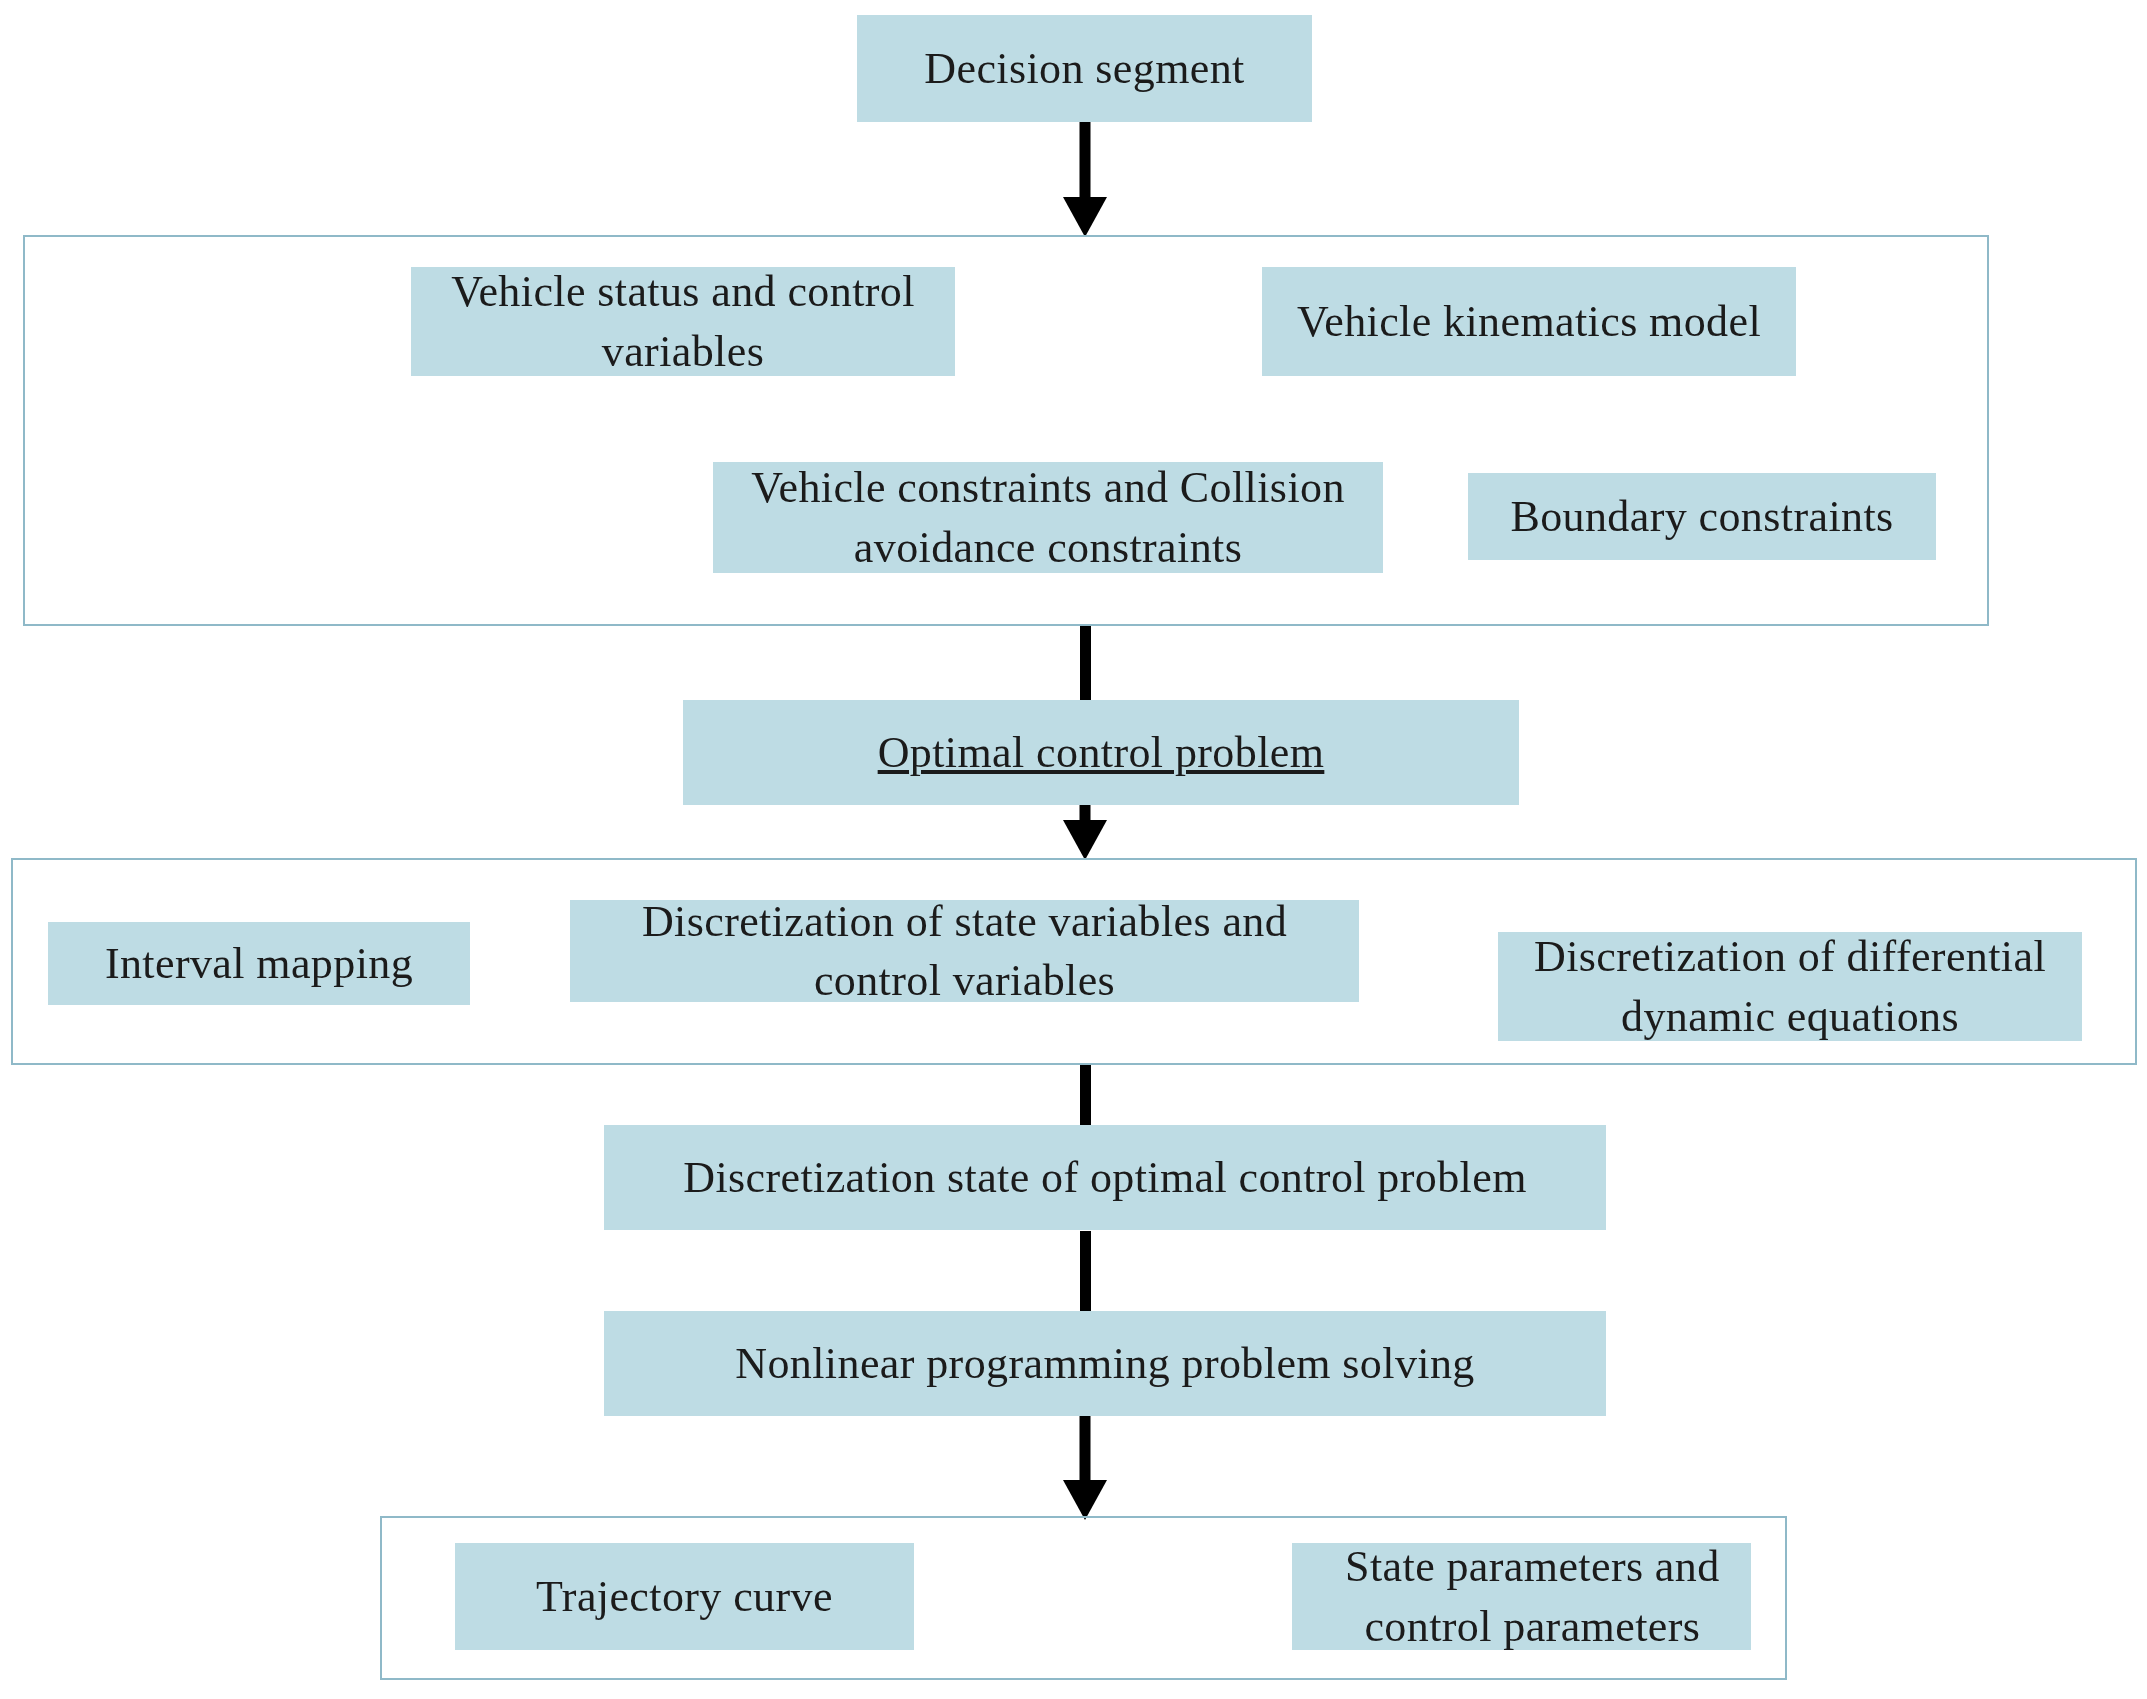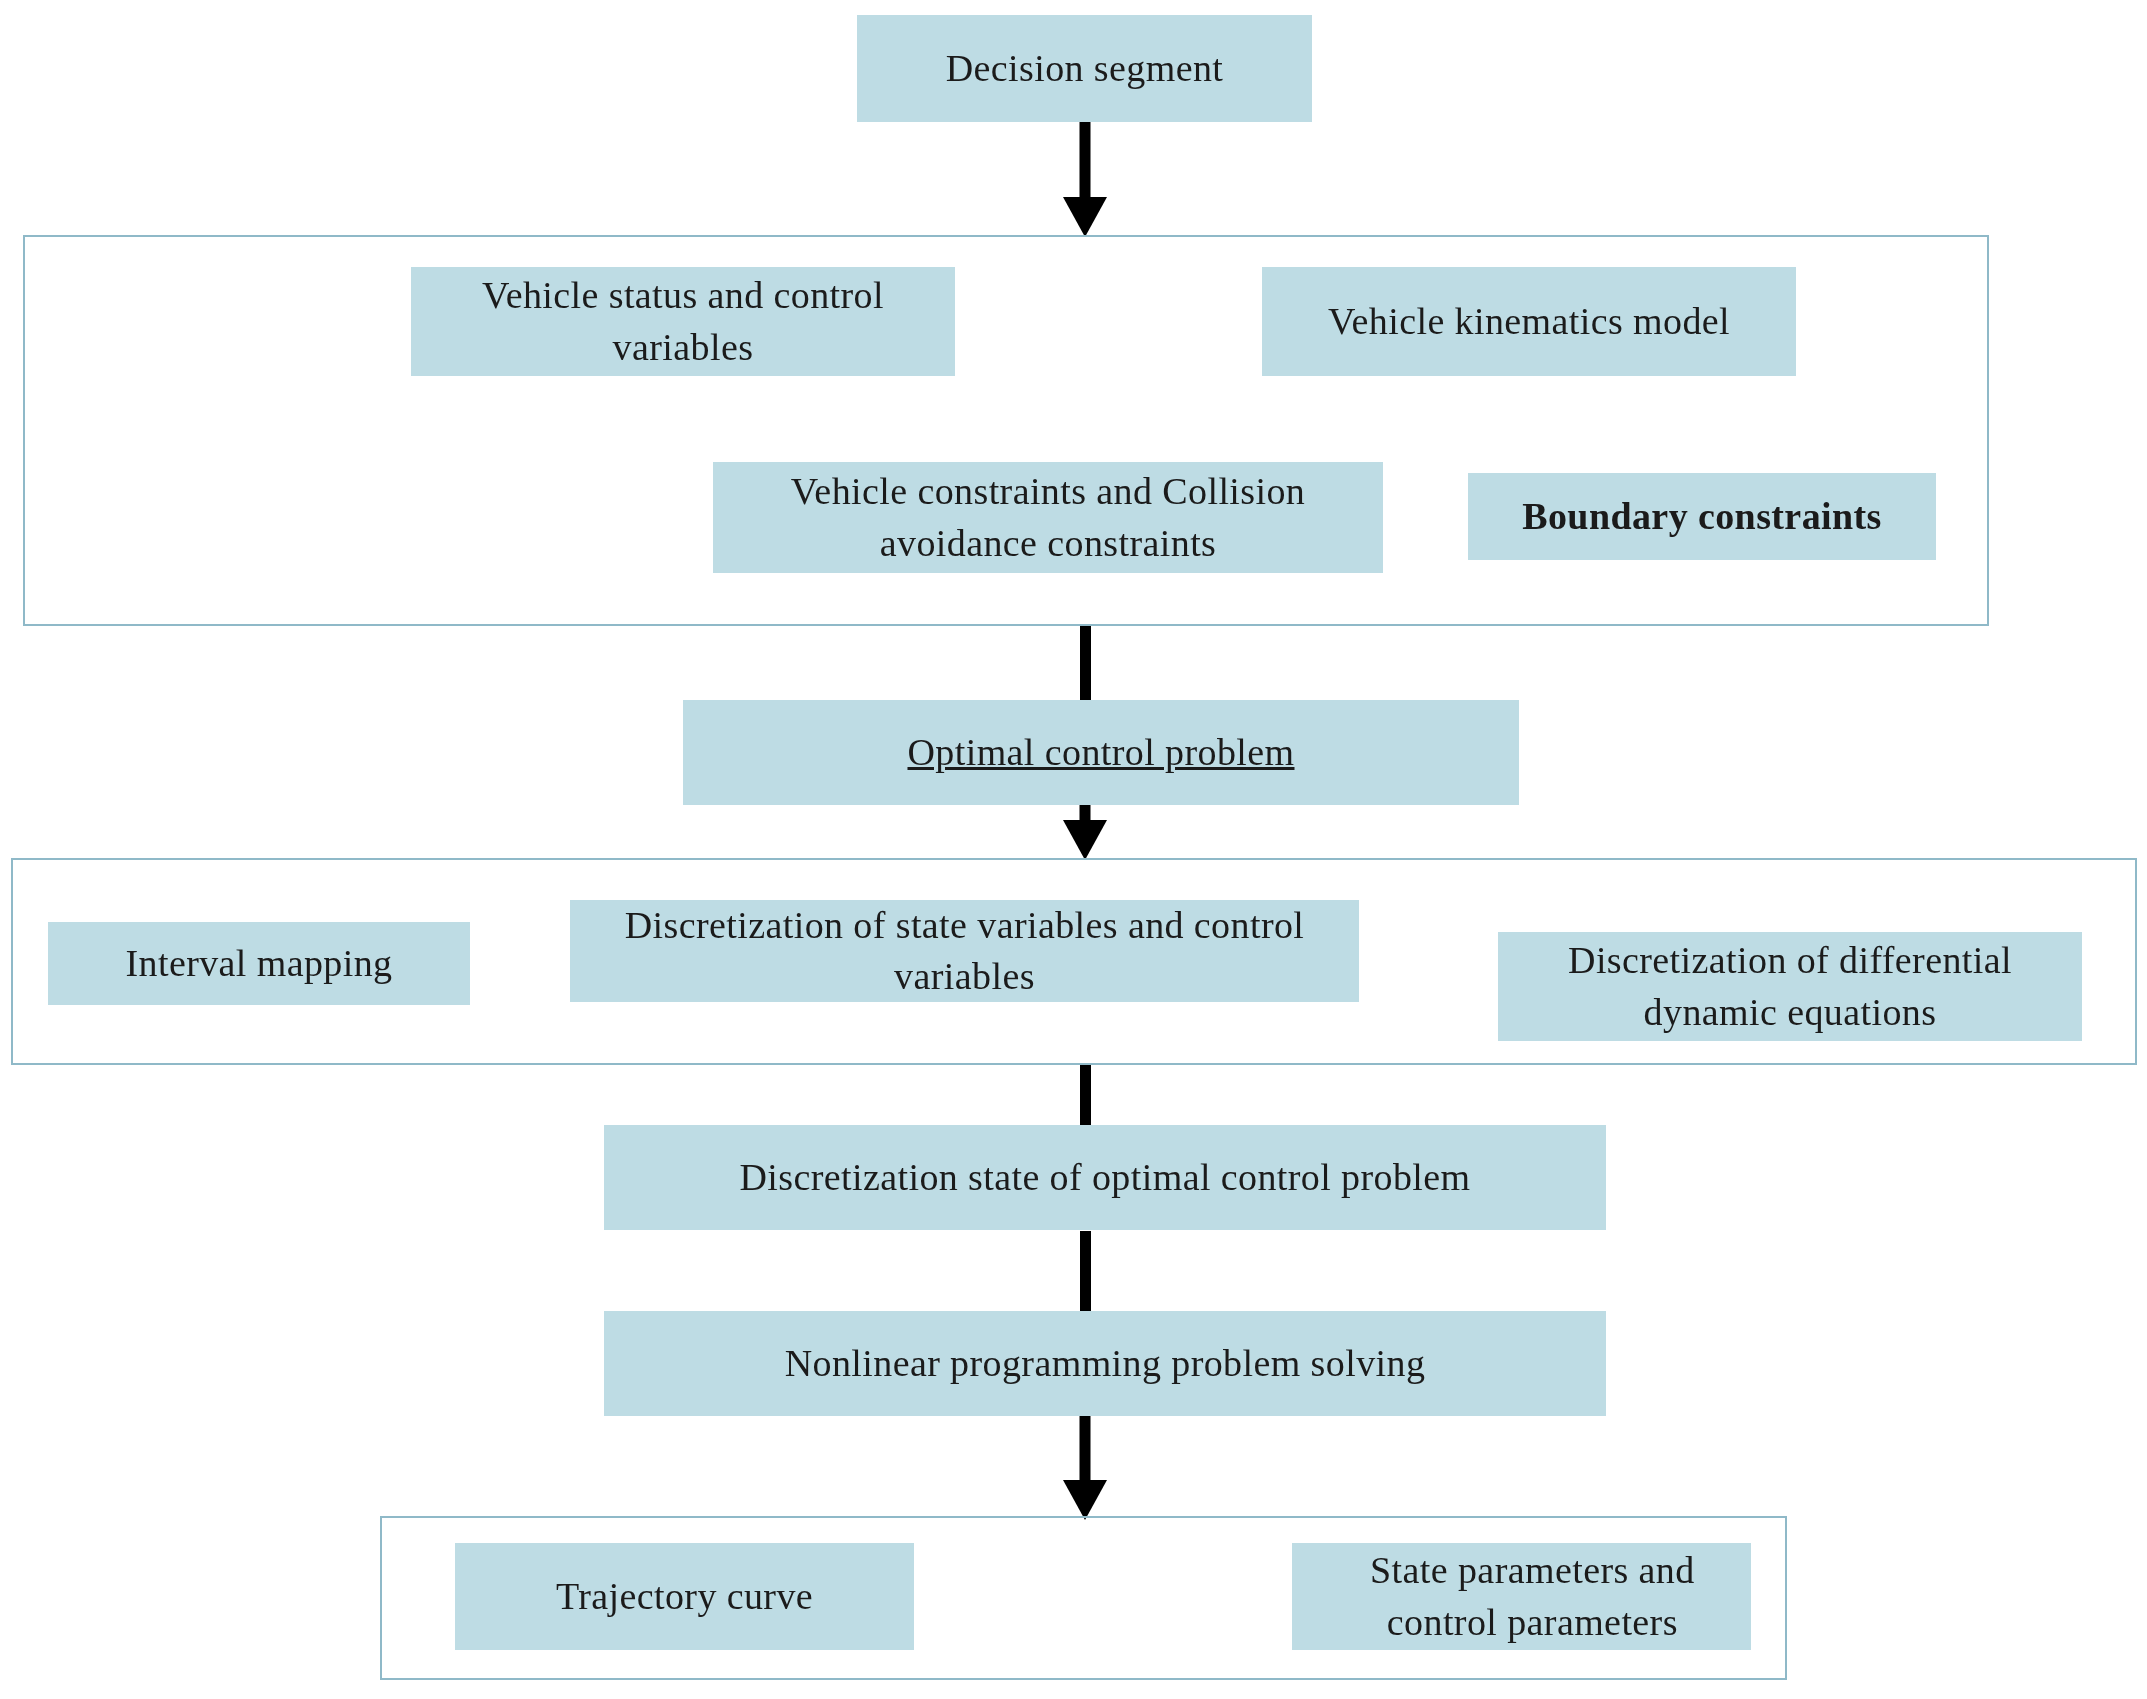--- a/index.html
+++ b/index.html
@@ -21,21 +21,21 @@
   
   .node {
     position: absolute;
     box-sizing: border-box;
     background: #bedce4;
     display: flex;
     align-items: center;
     justify-content: center;
     text-align: center;
     line-height: 1.35;
-    font-size: 38px;
+    font-size: 44px;
     letter-spacing: 0.4px;
     padding: 3.3px 8.3px;
     color: #1b1b1b;
   }
   .node .txt { display: block; width: 100%; }
   
   .group {
     position: absolute;
     box-sizing: border-box;
     border: 2.5px solid #8fb9c8;
@@ -92,21 +92,21 @@
 
   <div class="node" style="left:1262px; top:267px; width:534px; height:109px;">
     <span class="txt">Vehicle kinematics model</span>
   </div>
 
 
   <div class="node" style="left:713px; top:462px; width:670px; height:111px;">
     <span class="txt">Vehicle constraints and Collision avoidance constraints</span>
   </div>
 
-  <div class="node" style="left:1468px; top:473px; width:468px; height:87px;font-weight:bold;">
+  <div class="node" style="left:1468px; top:473px; width:468px; height:87px;">
     <span class="txt">Boundary constraints</span>
   </div>
 
   <div class="conn" style="left:1080px; top:626px; height:75px;"></div>
 
   <div class="node" style="left:683px; top:700px; width:836px; height:105px;text-decoration:underline;">
     <span class="txt">Optimal control problem</span>
   </div>
 
   <div class="arrow" style="left:1060px; top:805px; width:50px; height:55px;">

